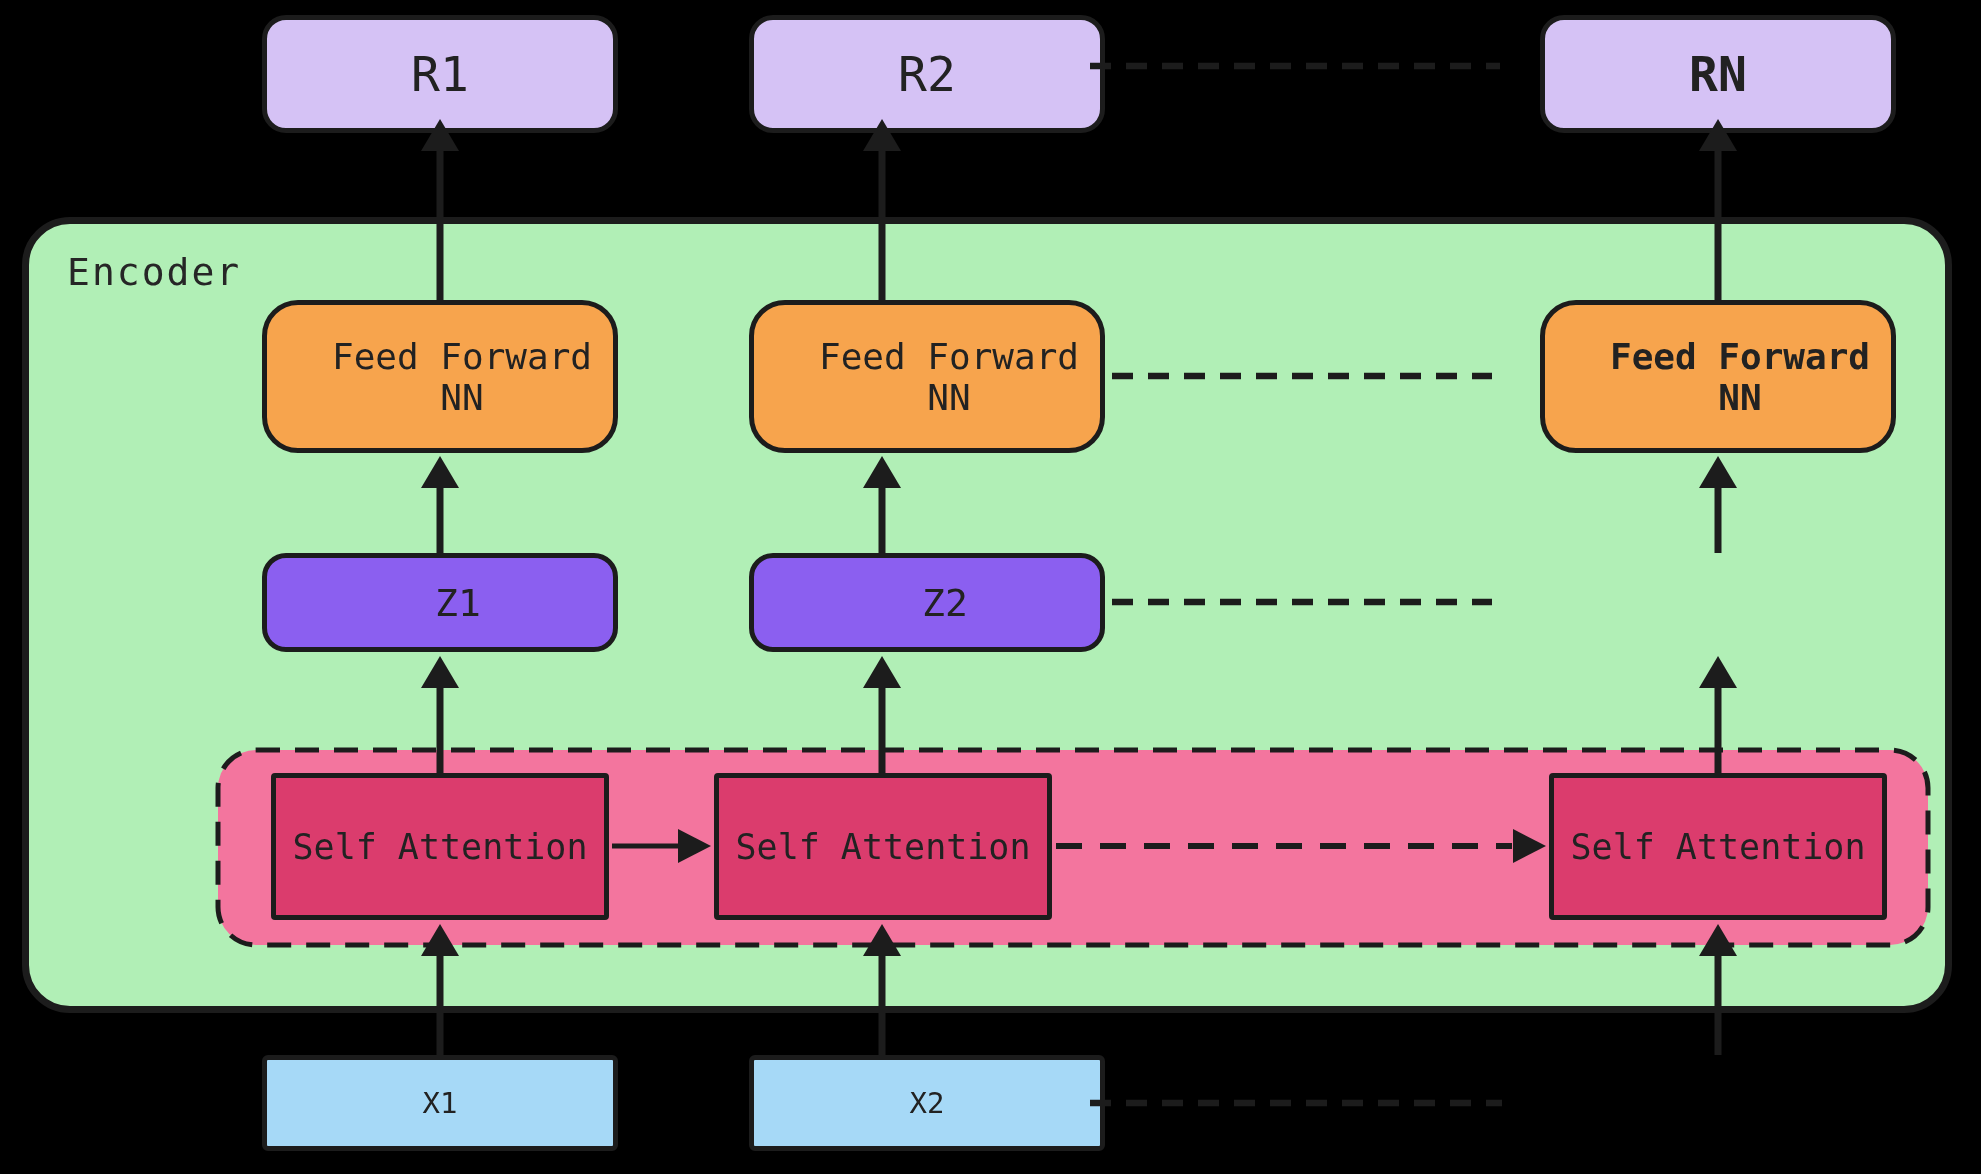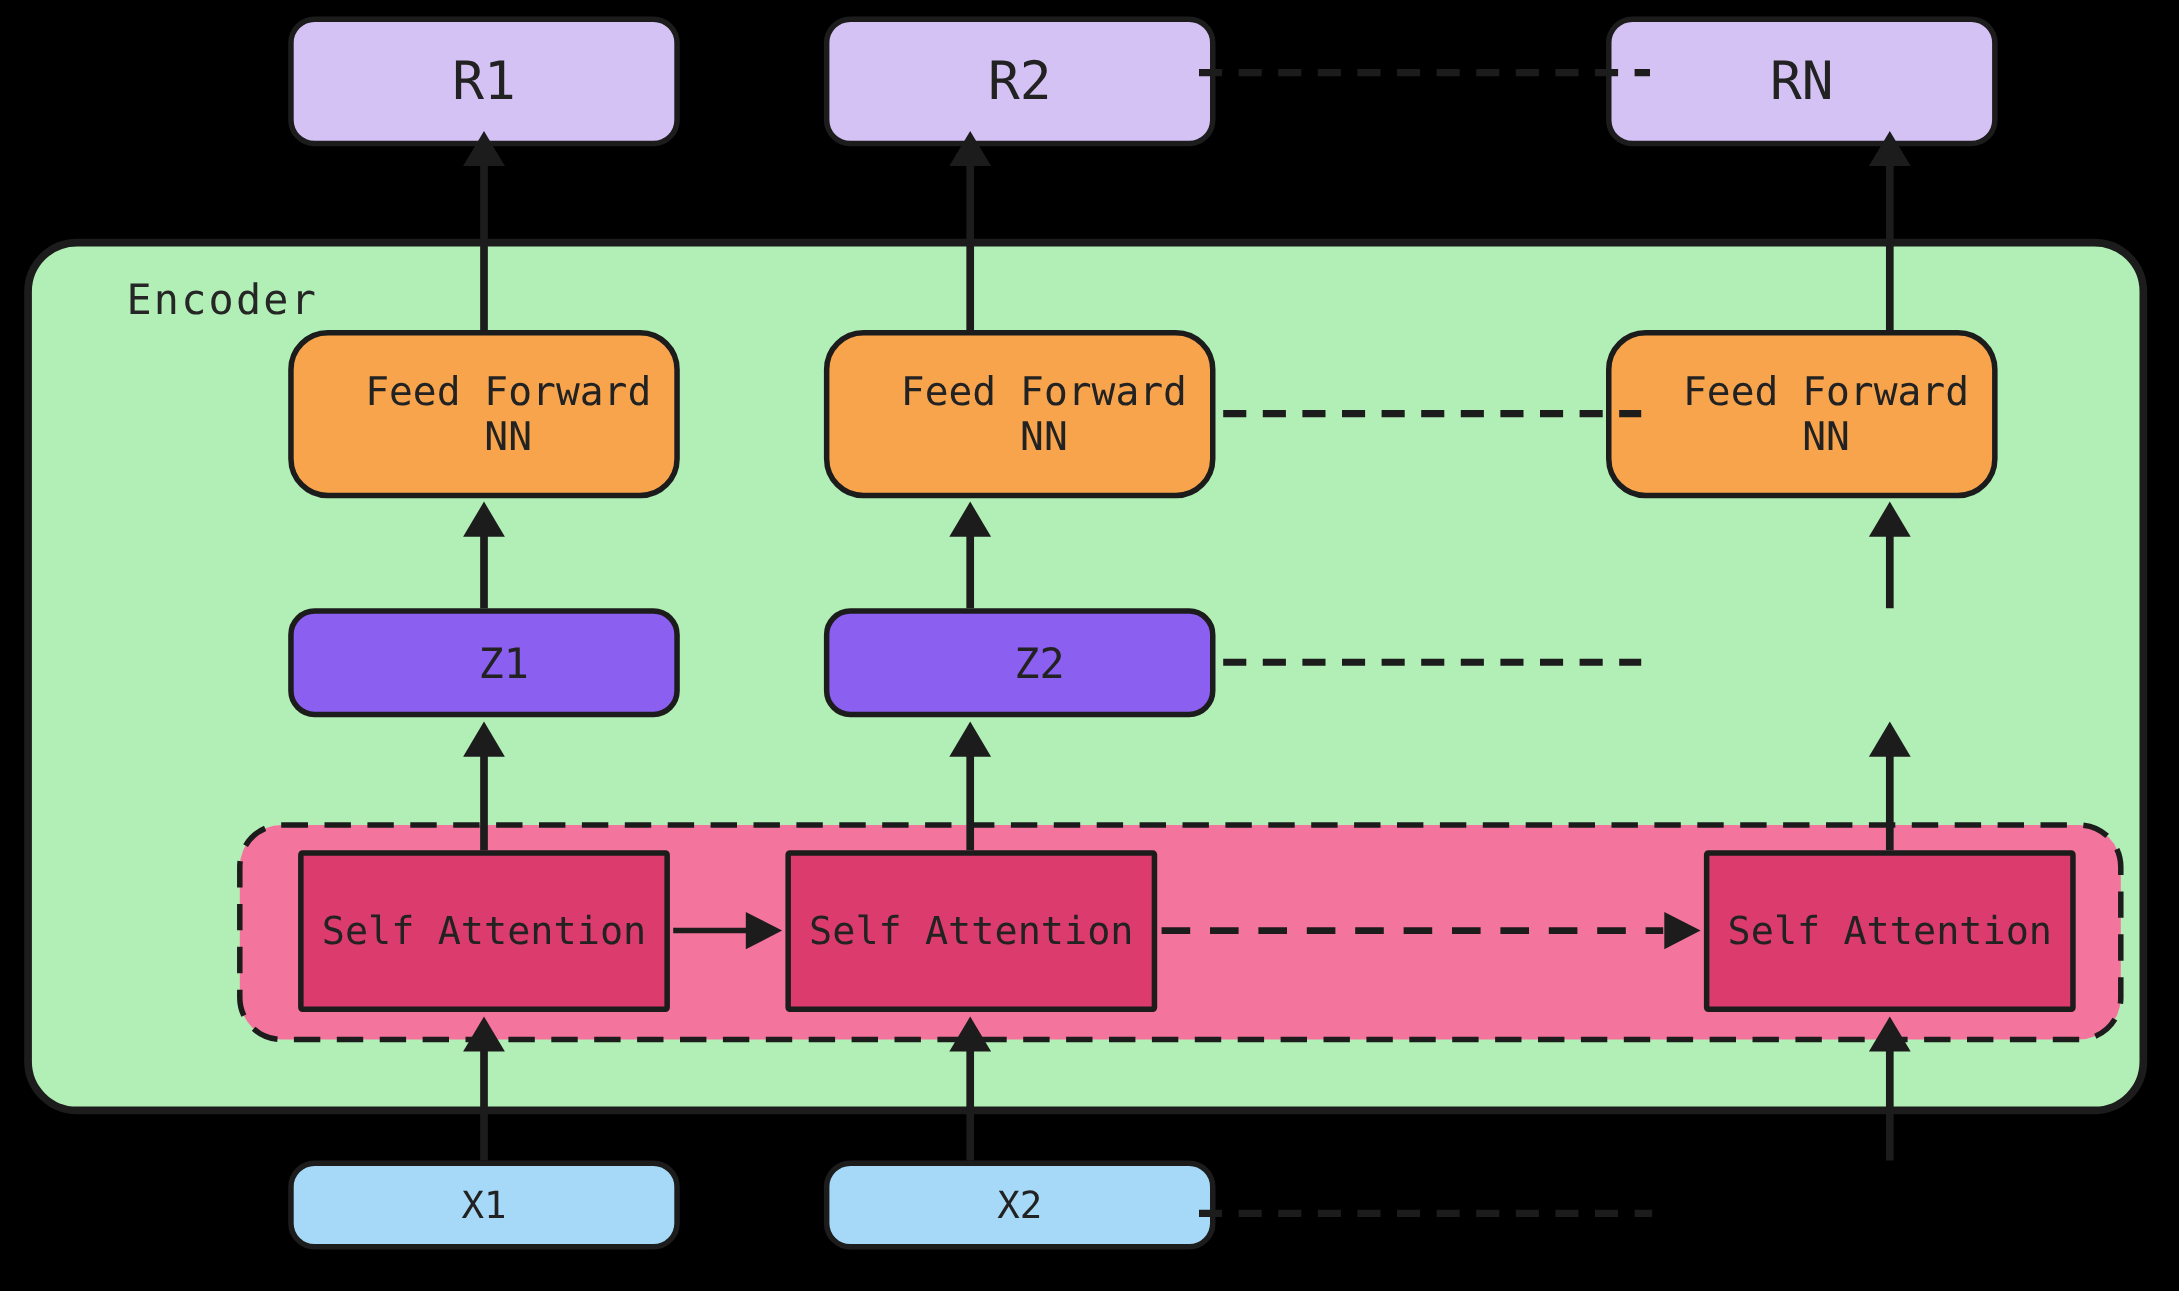--- a/index.html
+++ b/index.html
@@ -29,21 +29,20 @@
     border-radius: 48px;
   }
   .encoder-label {
     position: absolute;
     left: 38px;
     top: 28px;
     font-size: 38px;
     line-height: 1.1;
     color: #262626;
     letter-spacing: 2px;
-    margin-left: 48px;
   }
 
   svg.layer {
     position: absolute;
     left: 0;
     top: 0;
     width: 1981px;
     height: 1174px;
   }
 
@@ -55,25 +54,25 @@
     display: flex;
     align-items: center;
     justify-content: center;
     color: #222222;
     text-align: center;
   }
   .row-r  { top: 15px;   height: 118px; border-radius: 24px; background: var(--output-fill, #D5C2F5); font-size: 48px; }
   .row-ff { top: 300px;  height: 153px; border-radius: 36px; background: var(--feed-forward-fill, #F7A44D); font-size: 36px; padding-left: 44px; }
   .row-z  { top: 553px;  height: 99px;  border-radius: 24px; background: var(--z-fill, #8B5FF0); font-size: 38px; padding-left: 36px; }
   .row-sa { top: 773px;  height: 147px; border-radius: 4px; background: var(--self-attention-fill, #DB3C6D); font-size: 35px; }
-  .row-x  { top: 1055px; height: 81px;  border-radius: 24px; background: var(--input-fill, #A6D9F7); font-size: 34px; }
+  .row-x  { top: 1055px; height: 96px;  border-radius: 6px; background: var(--input-fill, #A6D9F7); font-size: 29px; }
 
   .col1    { left: 262px;  width: 356px; }
   .col2    { left: 705px;  width: 356px; margin-left: 44px; }
-  .colN    { left: 1460px; width: 356px; }
+  .colN    { left: 1540px; width: 356px; font-weight: bold; }
   .col1-sa { left: 271px;  width: 338px; }
   .col2-sa { left: 714px;  width: 338px; }
   .colN-sa { left: 1549px; width: 338px; }
 
   
   .ln {
     stroke: var(--stroke, #1C1C1C);
     fill: none;
     stroke-width: 7;
   }

